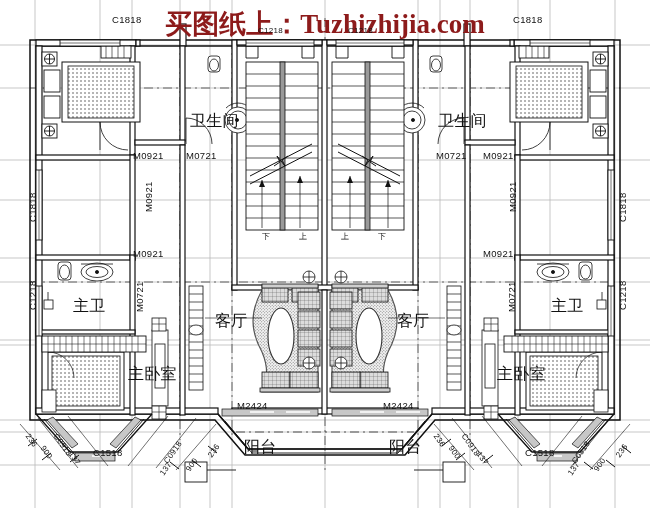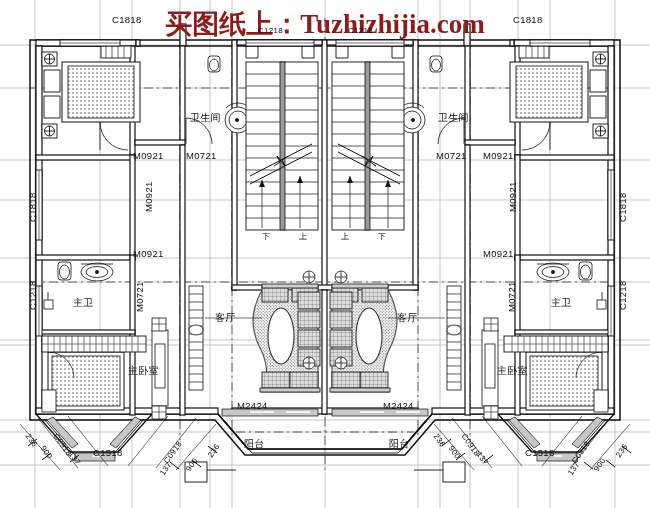--- a/index.html
+++ b/index.html
@@ -5,21 +5,21 @@
   html,body{margin:0;padding:0;background:#ffffff;}
   body{font-family:"Liberation Sans",sans-serif;}
   #plan{position:relative;width:650px;height:508px;background:#ffffff;overflow:hidden;}
   #plan svg{position:absolute;left:0;top:0;}
   .wm{position:absolute;left:0;top:6px;width:650px;text-align:center;
       font-family:"Liberation Serif",serif;font-weight:bold;font-size:27px;
       color:#8d1b1b;letter-spacing:0px;white-space:nowrap;pointer-events:none;
       -webkit-text-stroke:0px;}
   .lbl{position:absolute;font-family:"Liberation Sans",sans-serif;font-size:9.5px;
        color:#111;white-space:nowrap;letter-spacing:.3px;}
-  .lbl.cn{font-family:"DejaVu Sans",sans-serif;font-size:10px;}
+  .lbl.cn{font-family:"DejaVu Sans",sans-serif;font-size:16px;}
   .lbl.sm{font-size:8px;}
   .lbl.vt{transform-origin:left top;transform:rotate(-90deg);}
   .lbl.d45{transform-origin:left top;transform:rotate(-55deg);font-size:8px;}
   .lbl.d45r{transform-origin:left top;transform:rotate(55deg);font-size:8px;}
 </style>
 </head>
 <body>
 
 <div id="plan">
 

